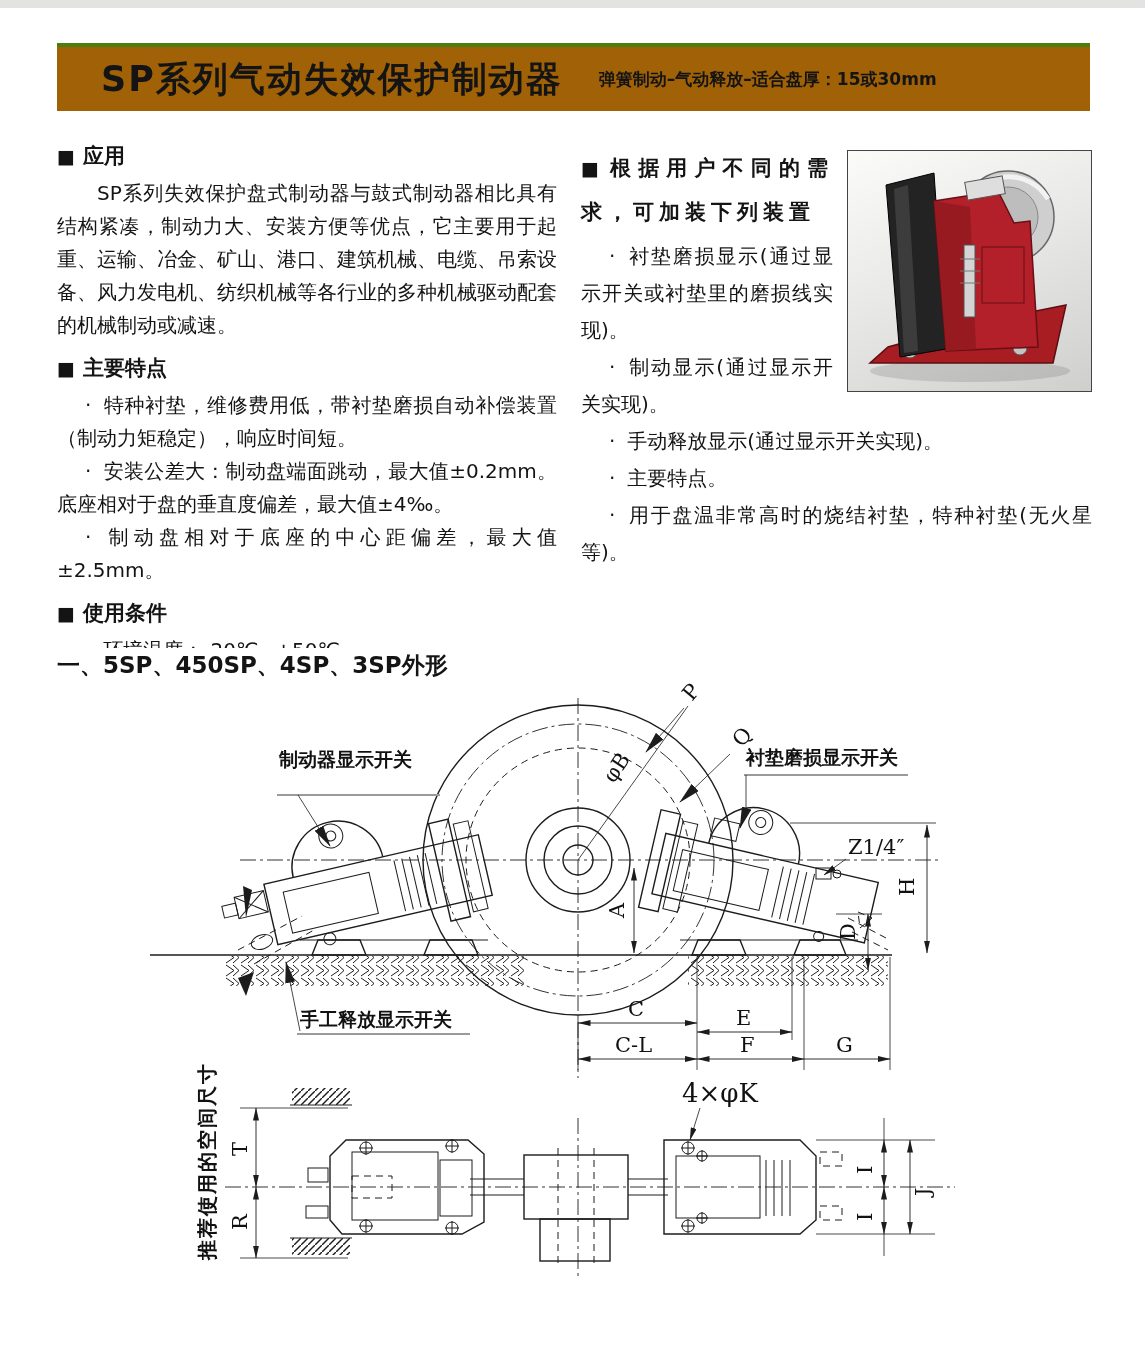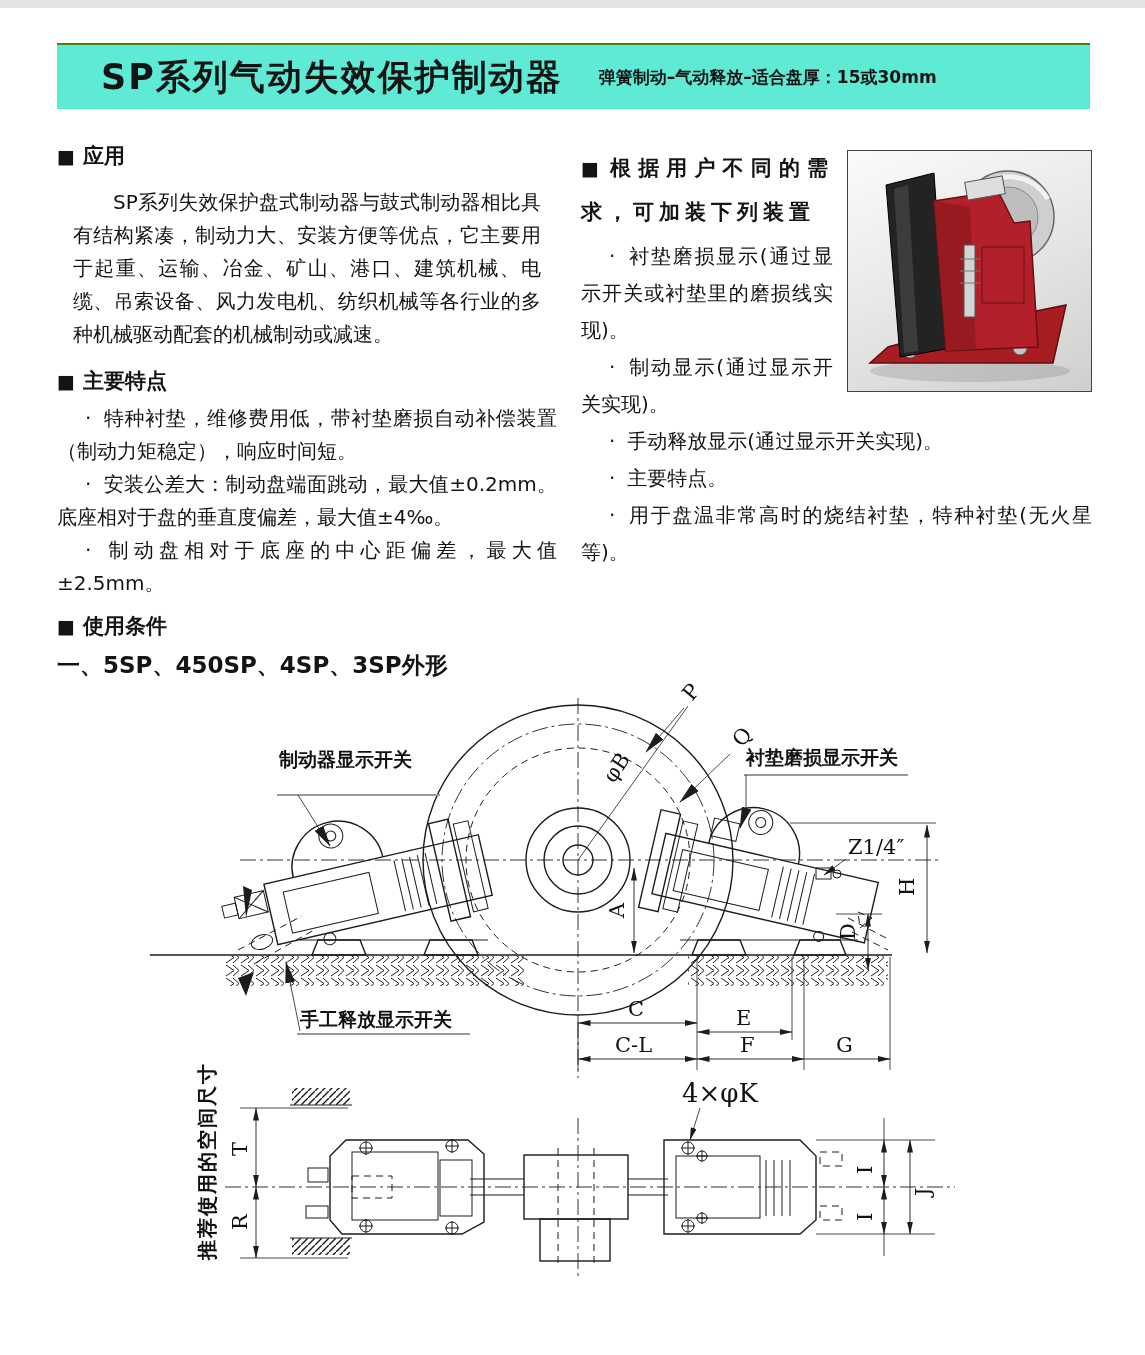--- a/index.html
+++ b/index.html
@@ -2,34 +2,34 @@
 <html><head>
 <meta charset="utf-8">
 <style>
   html,body{margin:0;padding:0;background:#ffffff;}
   .page{position:relative;width:1145px;height:1355px;background:#fff;overflow:hidden;
         font-family:"DejaVu Sans","Liberation Sans",sans-serif;color:#141414;}
   .top-strip{position:absolute;top:0;left:0;width:1145px;height:8px;background:#e3e3e1;}
 
   
   .titlebar{position:absolute;top:43px;left:57px;width:1033px;height:64px;
-            background:#5eead4;border-top:2px solid #4d7c0f;
+            background:#a16207;border-top:4px solid #4d7c0f;
             display:flex;align-items:center;}
   .title{font-size:35px;font-weight:bold;letter-spacing:2px;margin-left:44px;white-space:nowrap;}
   .subtitle{font-size:17px;font-weight:bold;margin-left:36px;white-space:nowrap;}
 
   
   .columns{position:absolute;top:140px;left:57px;width:1035px;height:508px;
            display:flex;gap:24px;overflow:hidden;}
   .col-left{width:500px;flex:none;}
   .col-right{flex:1;min-width:0;}
   h2.sec{font-size:21px;font-weight:bold;margin:12px 0 7px 0;display:flex;align-items:center;gap:8px;}
   h2.sec:first-child{margin-top:2px;}
   .sq{font-size:19px;line-height:1;}
-  p.para{font-size:20px;line-height:33px;margin:16px;text-align:justify;text-indent:2em;}
+  p.para{font-size:20px;line-height:33px;margin:0;text-align:justify;text-indent:2em;}
   p.b{font-size:20px;line-height:33px;margin:0;text-align:justify;text-indent:1.4em;}
   .col-right p.b, .col-right p.para{line-height:37px;}
   .dot{margin-right:12px;}
   h2.options{font-size:21px;font-weight:bold;margin:6px 16px 4px 0;letter-spacing:5px;
              line-height:44px;text-align:justify;}
   h2.options .sq{margin-right:4px;}
   .photo{float:right;width:243px;height:240px;margin:8px 0 10px 14px;
          border:1px solid #444;background:linear-gradient(155deg,#fbfbfa 0%,#e9e9e7 45%,#cfcfcd 100%);
          position:relative;}
   .photo svg{display:block;}

